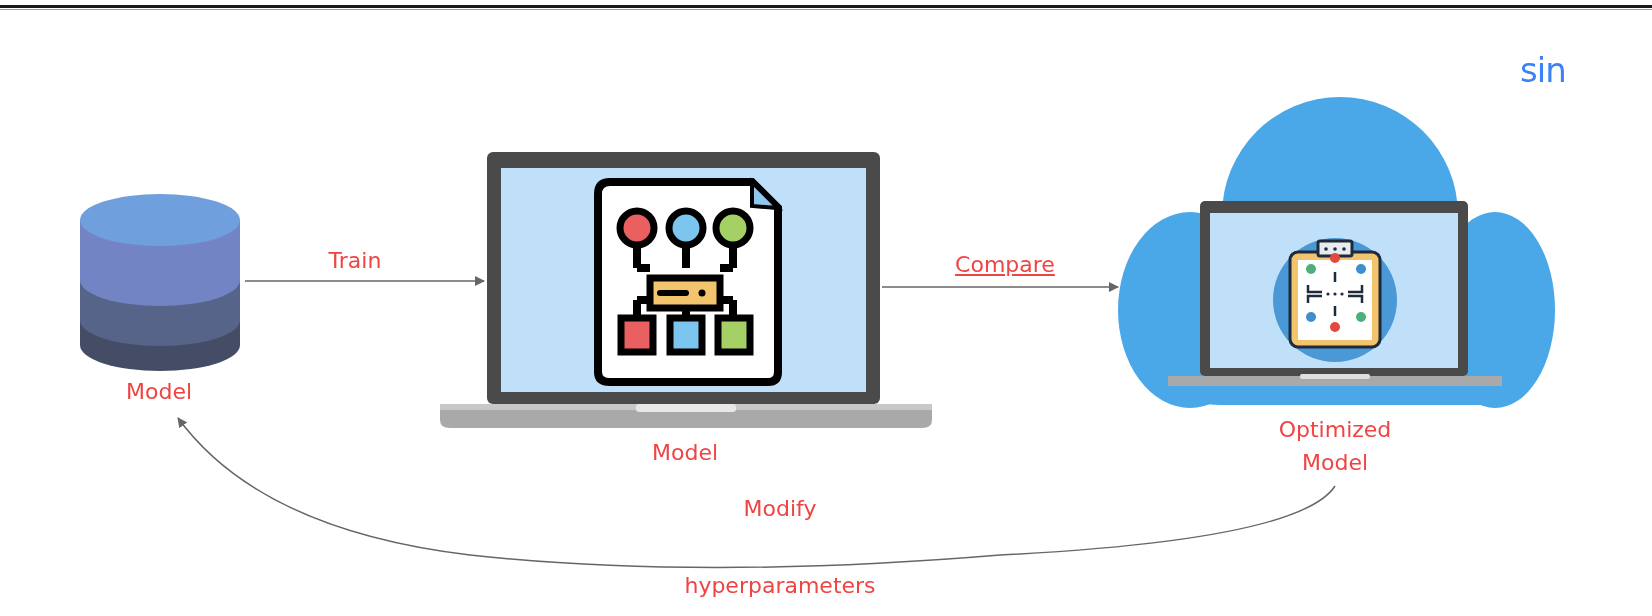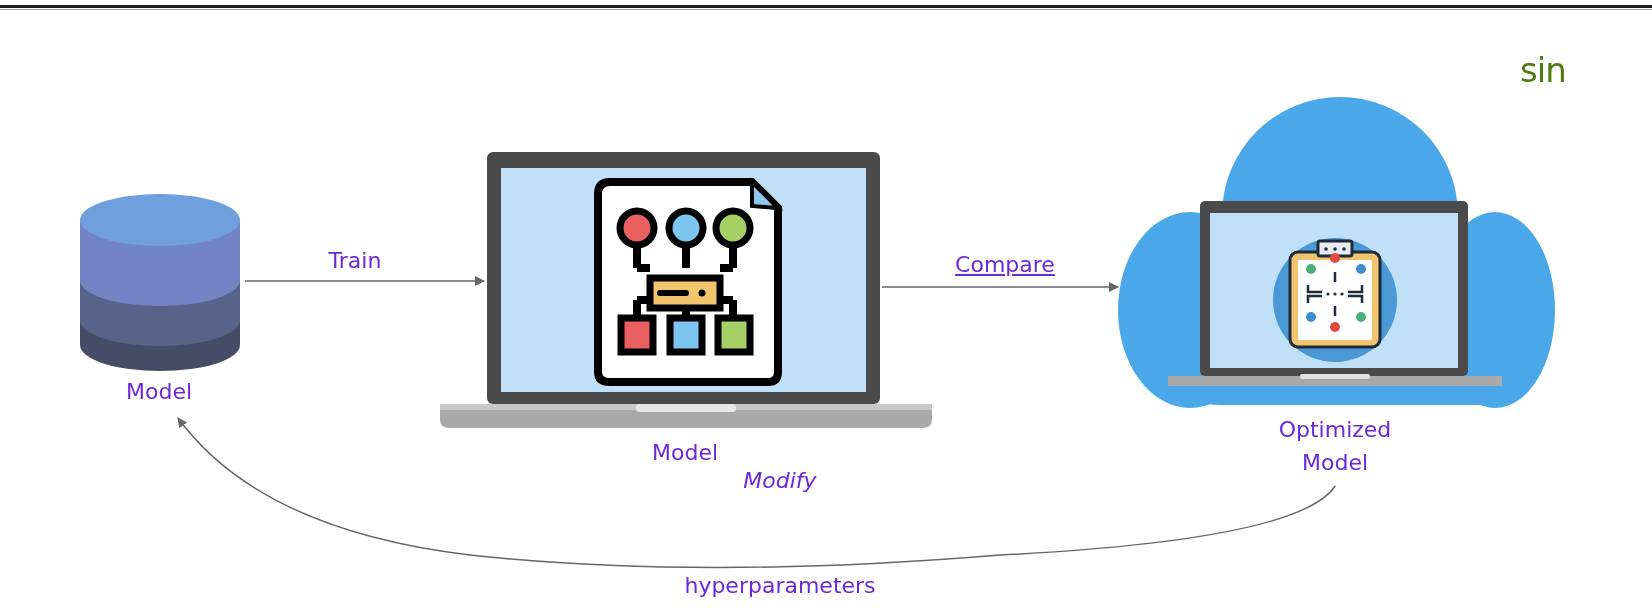--- a/index.html
+++ b/index.html
@@ -1,21 +1,21 @@
 <!DOCTYPE html>
 <html><head>
 <meta charset="utf-8">
 <style>
   html, body { margin:0; padding:0; }
   body { width:1652px; height:616px; background:#ffffff; position:relative; overflow:hidden;
          font-family:"DejaVu Sans", sans-serif; color:#222; }
   .topbar { position:absolute; left:0; top:5px; width:1652px; height:3px; background:#1a1a1a; }
   .topbar2 { position:absolute; left:0; top:9px; width:1652px; height:1px; background:#9a9a9a; }
-  .brand { position:absolute; left:1520px; top:50px; font-size:34px; color:#4d7c0f; letter-spacing:-1px; }
-  .label { position:absolute; font-size:22px; color:#6d28d9; text-align:center; line-height:29px; }
+  .brand { position:absolute; left:1520px; top:50px; font-size:34px; color:#3b82f6; letter-spacing:-1px; }
+  .label { position:absolute; font-size:22px; color:#ef4444; text-align:center; line-height:29px; }
   svg.main { position:absolute; left:0; top:0; }
 </style>
 </head>
 <body>
 
 <div class="topbar"></div>
 <div class="topbar2"></div>
 
 <div class="brand">sin</div>
 
@@ -114,14 +114,14 @@
 
   <path d="M1335,486 Q1300,540 1000,555 Q700,580 470,555 Q260,530 178,418" fill="none" stroke="#666" stroke-width="1.5" marker-end="url(#arr)"></path>
 </svg>
 
 <div class="label" style="left:104px; top:377px; width:110px;">Model</div>
 <div class="label" style="left:300px; top:246px; width:110px;">Train</div>
 <div class="label" style="left:630px; top:438px; width:110px;">Model</div>
 <div class="label" style="left:930px; top:250px; width:150px;text-decoration:underline;">Compare</div>
 <div class="label" style="left:1240px; top:415px; width:190px;">Optimized</div>
 <div class="label" style="left:1240px; top:448px; width:190px;">Model</div>
-<div class="label" style="left:680px; top:466px; width:200px;font-style:italic;">Modify</div>
+<div class="label" style="left:680px; top:494px; width:200px;">Modify</div>
 <div class="label" style="left:660px; top:527px; width:240px;margin-top:44px;">hyperparameters</div>
 
 </body></html>

